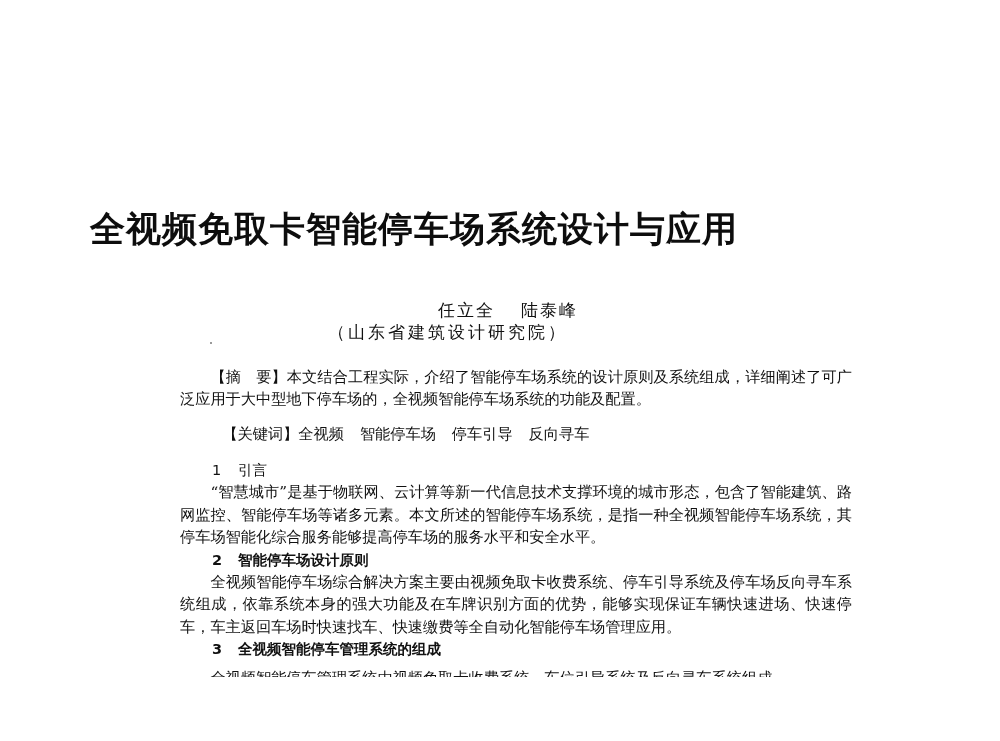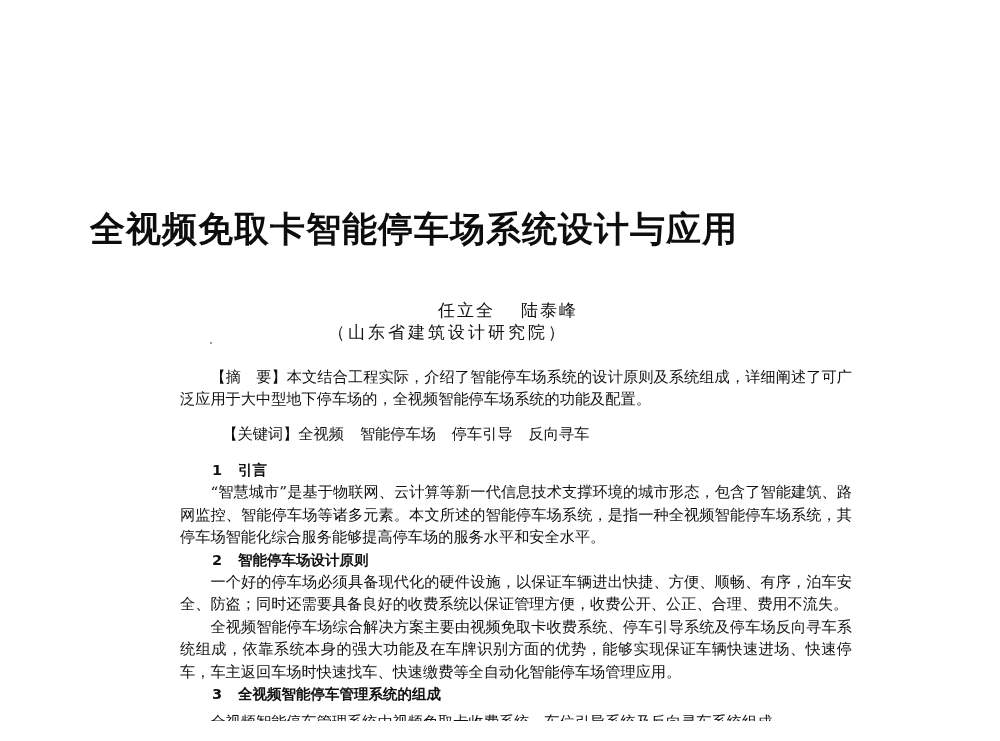--- a/index.html
+++ b/index.html
@@ -85,21 +85,21 @@
     .bracket-label { }
     .heading {
       margin: 0;
       padding-left: 32px;
       font-family: "DejaVu Sans", "Liberation Sans", sans-serif;
       font-weight: bold;
       font-size: 14.5px;
       line-height: 22.4px;
     }
     .heading .num { display: inline-block; width: 26px; }
-    .heading.plain { font-weight: bold; }
+    .heading.plain { font-weight: normal; }
     .abstract-block { top: 366px; }
     .section-block { top: 459px; }
     .cutoff-line {
       height: 10px;
       overflow: hidden;
       margin-top: 6px;
       filter: blur(0.4px);
     }
   </style>
 </head>
@@ -120,21 +120,20 @@
   <div class="body-text abstract-block">
     <p class="para"><span class="bracket-label">【摘　要】</span><span>本文结合工程实际，介绍了智能停车场系统的设计原则及系统组成，详细阐述了可广泛应用于大中型地下停车场的，全视频智能停车场系统的功能及配置。</span></p>
     <p class="kw-row"><span>【关键词】</span><span class="kw">全视频</span><span class="kw">智能停车场</span><span class="kw">停车引导</span><span class="kw">反向寻车</span></p>
   </div>
 
   <div class="body-text section-block">
     <p class="heading plain"><span class="num">1</span><span>引言</span></p>
     <p class="para">“智慧城市”是基于物联网、云计算等新一代信息技术支撑环境的城市形态，包含了智能建筑、路网监控、智能停车场等诸多元素。本文所述的智能停车场系统，是指一种全视频智能停车场系统，其停车场智能化综合服务能够提高停车场的服务水平和安全水平。</p>
 
     <p class="heading"><span class="num">2</span><span>智能停车场设计原则</span></p>
-    <p class="para">一个好的停车场必须具备现代化的硬件设施，以保证车辆进出快捷、方便、顺畅、有序，泊车安全、防盗；同时还需要具备良好的收费系统以保证管理方便，收费公开、公正、合理、费用不流失。</p>
     <p class="para">全视频智能停车场综合解决方案主要由视频免取卡收费系统、停车引导系统及停车场反向寻车系统组成，依靠系统本身的强大功能及在车牌识别方面的优势，能够实现保证车辆快速进场、快速停车，车主返回车场时快速找车、快速缴费等全自动化智能停车场管理应用。</p>
 
     <p class="heading"><span class="num">3</span><span>全视频智能停车管理系统的组成</span></p>
     <div class="cutoff-line">
       <p class="para">全视频智能停车管理系统由视频免取卡收费系统、车位引导系统及反向寻车系统组成……</p>
     </div>
   </div>
 
 </div>
 

